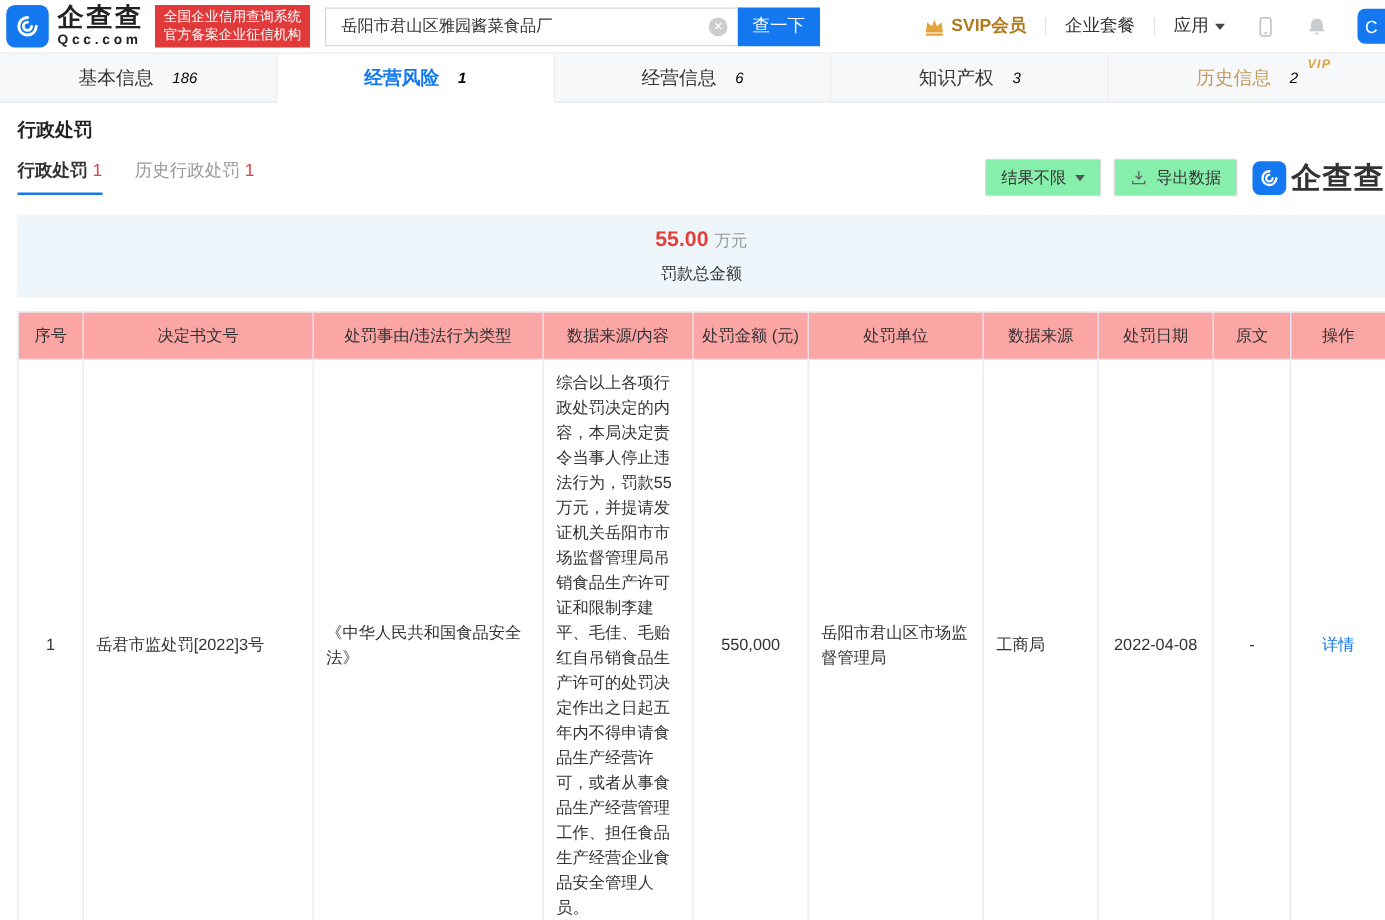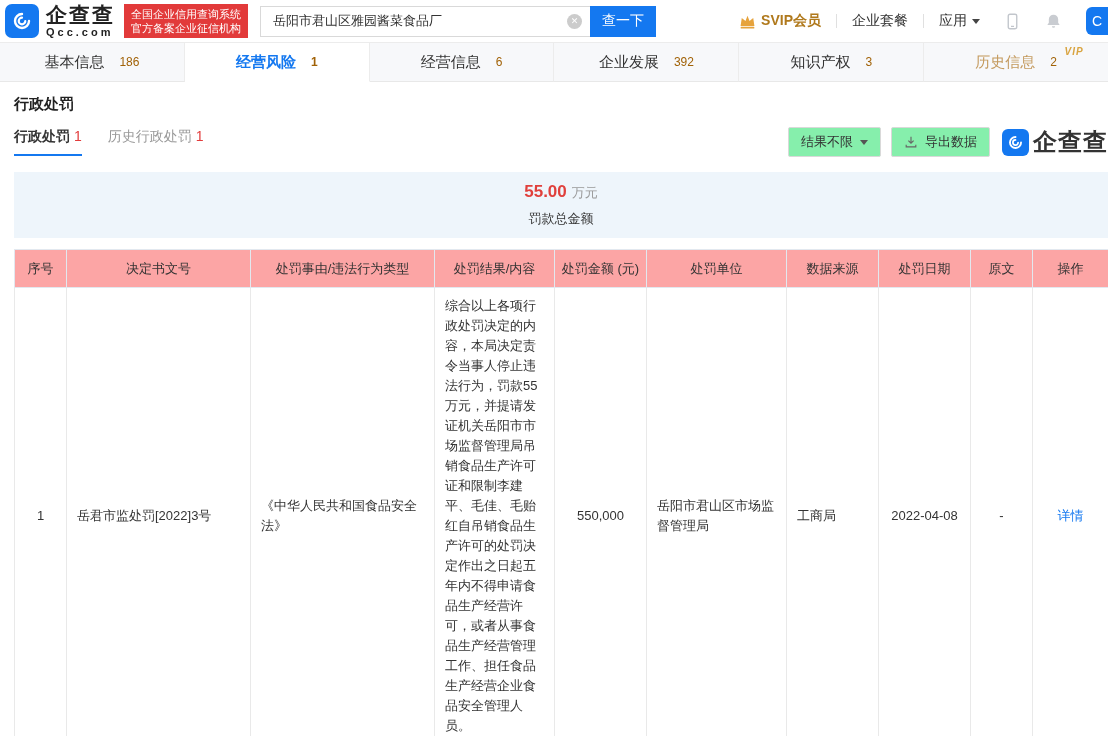--- a/index.html
+++ b/index.html
@@ -31,21 +31,21 @@
   .hdr-icon { margin-left: 24px; cursor: pointer; display: flex; align-items: center; }
   .avatar { width: 22px; height: 28px; background: #1478f0; border-radius: 6px 0 0 6px; margin-left: 24px;
     color:#fff; font-size:14px; display:flex; align-items:center; justify-content:center; overflow:hidden; }
 
   
   .tabbar { display: flex; height: 40px; border-top: 1px solid #ececec; background: #f7f8fa; }
   .tab { flex: 1; display: flex; align-items: center; justify-content: center; gap: 15px;
     font-size: 15px; color: #333; background: #f7f8fa; border-right: 1px solid #ececec;
     border-bottom: 1px solid #e8e8e8; cursor: pointer; position: relative; }
   .tab:last-child { border-right: none; }
-  .tab .count { font-size: 12px; color: #a16207; }
+  .tab .count { font-size: 12px; color: #000000; font-style: italic; }
   .tab.active { background: #fff; color: #1478f0; font-weight: bold; border-bottom: 1px solid #fff; }
   .tab.gold { color: #c49a5e; }
   .vip-sup { font-size: 10px; font-weight: bold; font-style: italic; color: #d9a440;
     position: absolute; margin-left: 116px; margin-top: -22px; letter-spacing: 1px; }
 
   
   .content { margin-left: 14px; width: 1094px; }
   .section-title { font-size: 15px; font-weight: bold; color: #222; margin-top: 13px; }
   .subtab-row { display: flex; align-items: center; margin-top: 10px; height: 36px; }
   .subtab { font-size: 14px; margin-right: 26px; cursor: pointer; padding-bottom: 10px; position: relative; }
@@ -151,24 +151,20 @@
     <span>基本信息</span>
     <span class="count">186</span>
   </div>
   <div class="tab active">
     <span>经营风险</span>
     <span class="count">1</span>
   </div>
   <div class="tab">
     <span>经营信息</span>
     <span class="count">6</span>
-  </div>
-  <div class="tab">
-    <span>企业发展</span>
-    <span class="count">392</span>
   </div>
   <div class="tab">
     <span>知识产权</span>
     <span class="count">3</span>
   </div>
   <div class="tab gold">
     <span>历史信息</span>
     <span class="count">2</span>
     <span class="vip-sup">VIP</span>
   </div>
@@ -229,21 +225,21 @@
         <col style="width:92px">
         <col style="width:92px">
       <col style="width:62px">
         <col style="width:76px">
     </colgroup>
     <thead>
       <tr>
         <th>序号</th>
         <th>决定书文号</th>
         <th>处罚事由/违法行为类型</th>
-        <th>处罚结果/内容</th>
+        <th>数据来源/内容</th>
         <th>处罚金额 (元)</th>
         <th>处罚单位</th>
         <th>数据来源</th>
         <th>处罚日期</th>
         <th>原文</th>
         <th>操作</th>
       </tr>
     </thead>
     <tbody>
       <tr>

